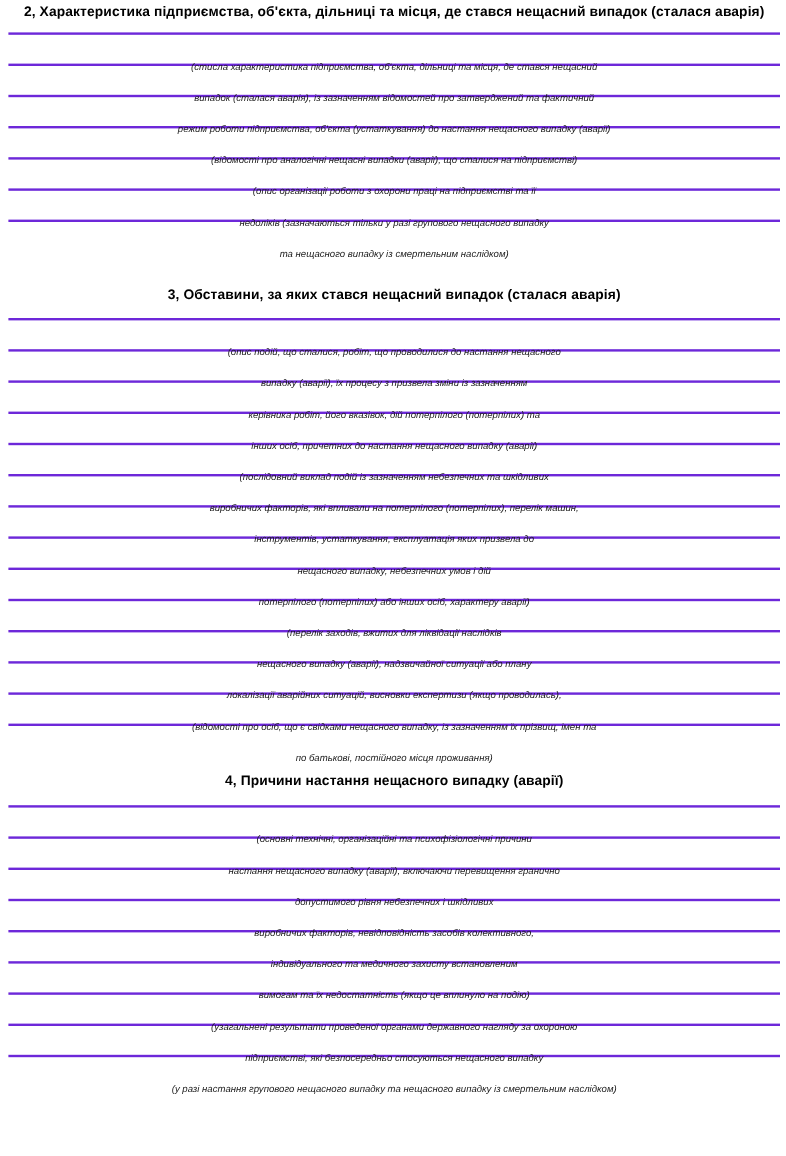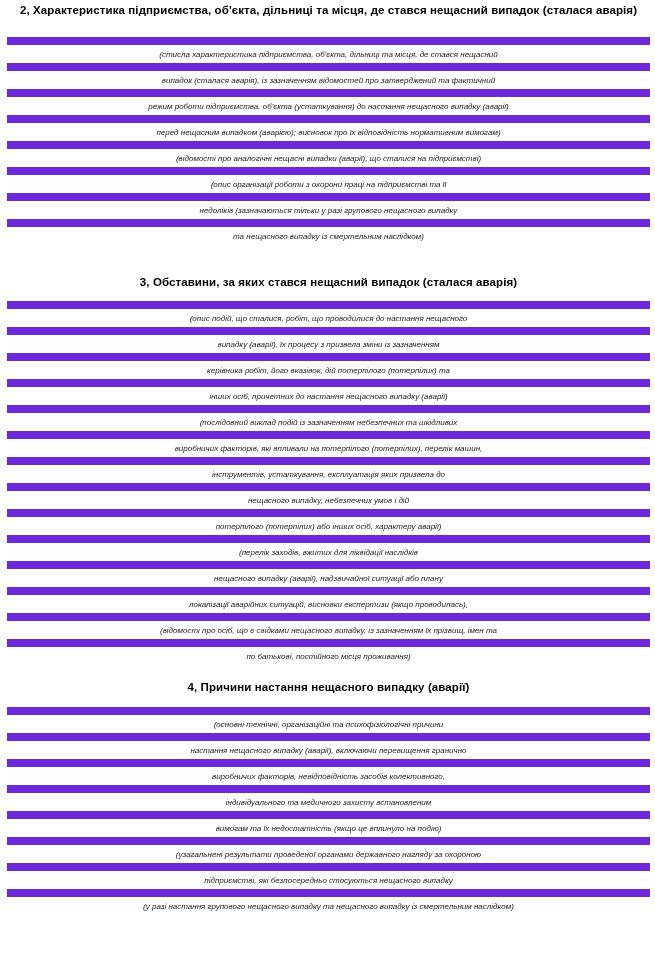--- a/index.html
+++ b/index.html
@@ -19,29 +19,29 @@
     background: #ffffff;
   }
   .section-heading {
     margin: 0;
     font-size: 11.5px;
     line-height: 14px;
     font-weight: bold;
     text-align: center;
     letter-spacing: 0.1px;
   }
-  .heading-2 { margin-bottom: 20px; }
+  .heading-2 { margin-bottom: 10px; }
   .heading-3 { margin-top: 30px; margin-bottom: 12px; }
   .heading-4 { margin-top: 15px; margin-bottom: 13px; }
   .rows { display: block; }
   .form-row {
     box-sizing: border-box;
     height: 26px;
-    border-top: 8px solid #6d28d9;
-    padding-top: 5px;
+    border-top: 2px solid #6d28d9;
+    padding-top: 22px;
   }
   .row-caption {
     font-size: 8px;
     line-height: 9px;
     font-style: italic;
     text-align: center;
     color: #1a1a1a;
     white-space: nowrap;
   }
 </style>
@@ -60,23 +60,20 @@
 
         <div class="form-row">
           <div class="row-caption">випадок (сталася аварія), із зазначенням відомостей про затверджений та фактичний</div>
         </div>
 
         <div class="form-row">
           <div class="row-caption">режим роботи підприємства, об'єкта (устаткування) до настання нещасного випадку (аварії)</div>
         </div>
 
 
-        <div class="form-row">
-          <div class="row-caption">перед нещасним випадком (аварією); висновок про їх відповідність нормативним вимогам)</div>
-        </div>
 
         <div class="form-row">
           <div class="row-caption">(відомості про аналогічні нещасні випадки (аварії), що сталися на підприємстві)</div>
         </div>
 
         <div class="form-row">
           <div class="row-caption">(опис організації роботи з охорони праці на підприємстві та її</div>
         </div>
 
         <div class="form-row">
@@ -156,20 +153,23 @@
     <div class="rows">
 
         <div class="form-row">
           <div class="row-caption">(основні технічні, організаційні та психофізіологічні причини</div>
         </div>
 
         <div class="form-row">
           <div class="row-caption">настання нещасного випадку (аварії), включаючи перевищення гранично</div>
         </div>
 
+        <div class="form-row">
+          <div class="row-caption">допустимого рівня небезпечних і шкідливих</div>
+        </div>
 
         <div class="form-row">
           <div class="row-caption">виробничих факторів, невідповідність засобів колективного,</div>
         </div>
 
         <div class="form-row">
           <div class="row-caption">індивідуального та медичного захисту встановленим</div>
         </div>
 
         <div class="form-row">

